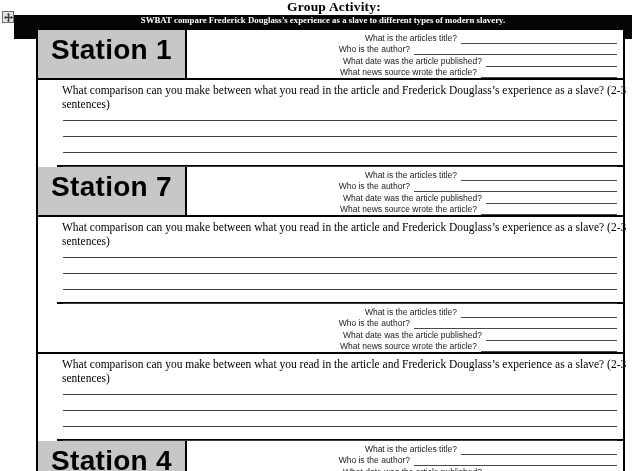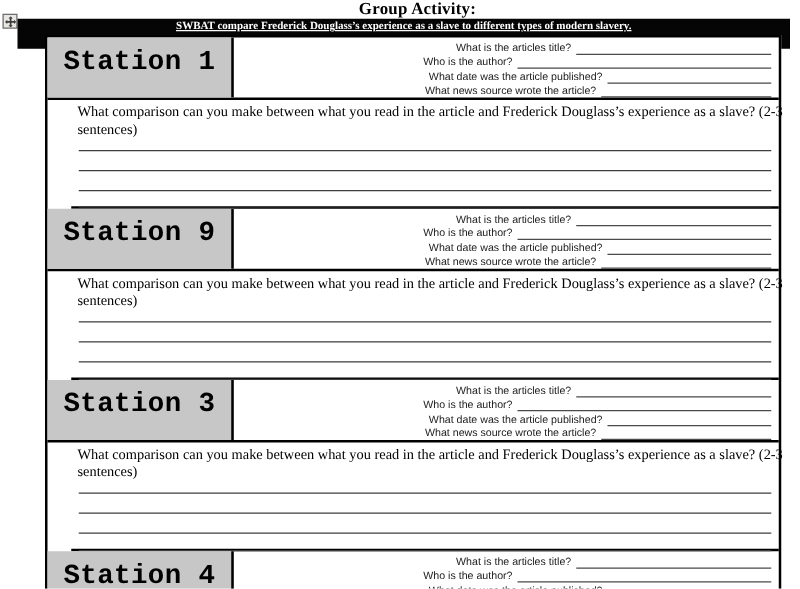--- a/index.html
+++ b/index.html
@@ -14,36 +14,36 @@
   .table-handle{
     position:absolute;left:2px;top:11px;width:12px;height:12px;
     background:#e8e6e2;border:1px solid #6f6f6f;box-sizing:border-box;
     display:flex;align-items:center;justify-content:center;cursor:move;
   }
   .table-handle svg{display:block;width:9px;height:9px;}
   .objective-bar{
     position:absolute;left:14px;top:15px;width:618px;height:24px;
     background:#050505;color:#ffffff;text-align:center;
     font-size:8.8px;font-weight:bold;line-height:11px;
-    font-family:"Liberation Serif",serif;white-space:nowrap;overflow:hidden;text-decoration:underline;
+    font-family:"Liberation Serif",serif;white-space:nowrap;overflow:hidden;
   }
   .wtable{
     position:absolute;left:36px;top:28px;width:589px;
     border:2px solid #000;box-sizing:border-box;background:#fff;
   }
   .station-row{
     display:flex;height:50px;border-bottom:2px solid #000;box-sizing:border-box;
   }
   .station-cell{
     flex:none;width:149px;background:#c7c7c7;border-right:2px solid #000;
     box-sizing:border-box;display:flex;align-items:center;justify-content:center;
     padding-bottom:9px;
   }
   .station-label{
-    font-size:22px;font-weight:bold;font-family:Liberation Mono, monospace;
+    font-size:28px;font-weight:bold;font-family:Liberation Sans, sans-serif;
     letter-spacing:.3px;
   }
   .q-cell{
     flex:1;min-width:0;padding:2px 6px 0 6px;
     font-family:"Liberation Sans",sans-serif;font-size:8.5px;line-height:11px;color:#1a1a1a;
   }
   .q-row{height:11.5px;display:flex;align-items:flex-end;justify-content:flex-end;}
   .q-label{white-space:nowrap;padding-right:4px;}
   .blank{display:inline-block;height:8px;border-bottom:1px solid #4a4a4a;}
   .q-row:nth-child(1) .blank{width:156px;}
@@ -113,21 +113,21 @@
       <div class="answer-area">
         <div class="answer-line"></div>
         <div class="answer-line"></div>
         <div class="answer-line"></div>
         <div class="answer-line"></div>
       </div>
     </div>
 
     <div class="station-row">
       <div class="station-cell">
-        <span class="station-label">Station 9</span>
+        <span class="station-label">Station 7</span>
       </div>
       <div class="q-cell">
         <div class="q-row">
             <span class="q-label">What is the articles title?</span>
             <span class="blank"></span>
           </div>
         <div class="q-row">
             <span class="q-label">Who is the author?</span>
             <span class="blank"></span>
           </div>
@@ -145,23 +145,20 @@
       <div class="prompt">What comparison can you make between what you read in the article and Frederick Douglass’s experience as a slave? (2-3 sentences)</div>
       <div class="answer-area">
         <div class="answer-line"></div>
         <div class="answer-line"></div>
         <div class="answer-line"></div>
         <div class="answer-line"></div>
       </div>
     </div>
 
     <div class="station-row">
-      <div class="station-cell">
-        <span class="station-label">Station 3</span>
-      </div>
       <div class="q-cell">
         <div class="q-row">
             <span class="q-label">What is the articles title?</span>
             <span class="blank"></span>
           </div>
         <div class="q-row">
             <span class="q-label">Who is the author?</span>
             <span class="blank"></span>
           </div>
         <div class="q-row">

